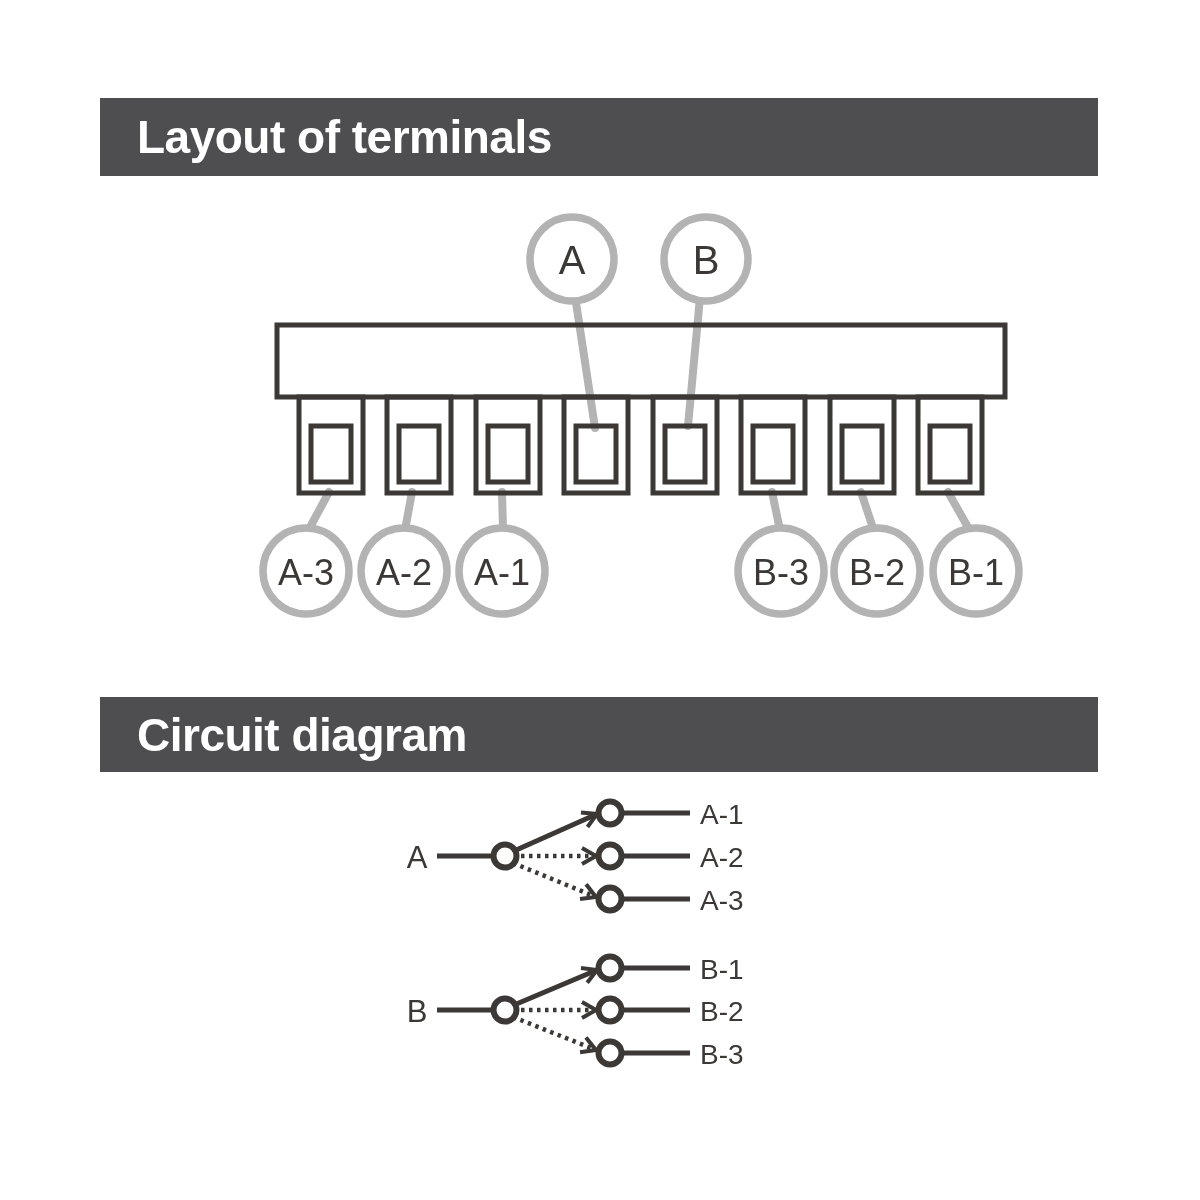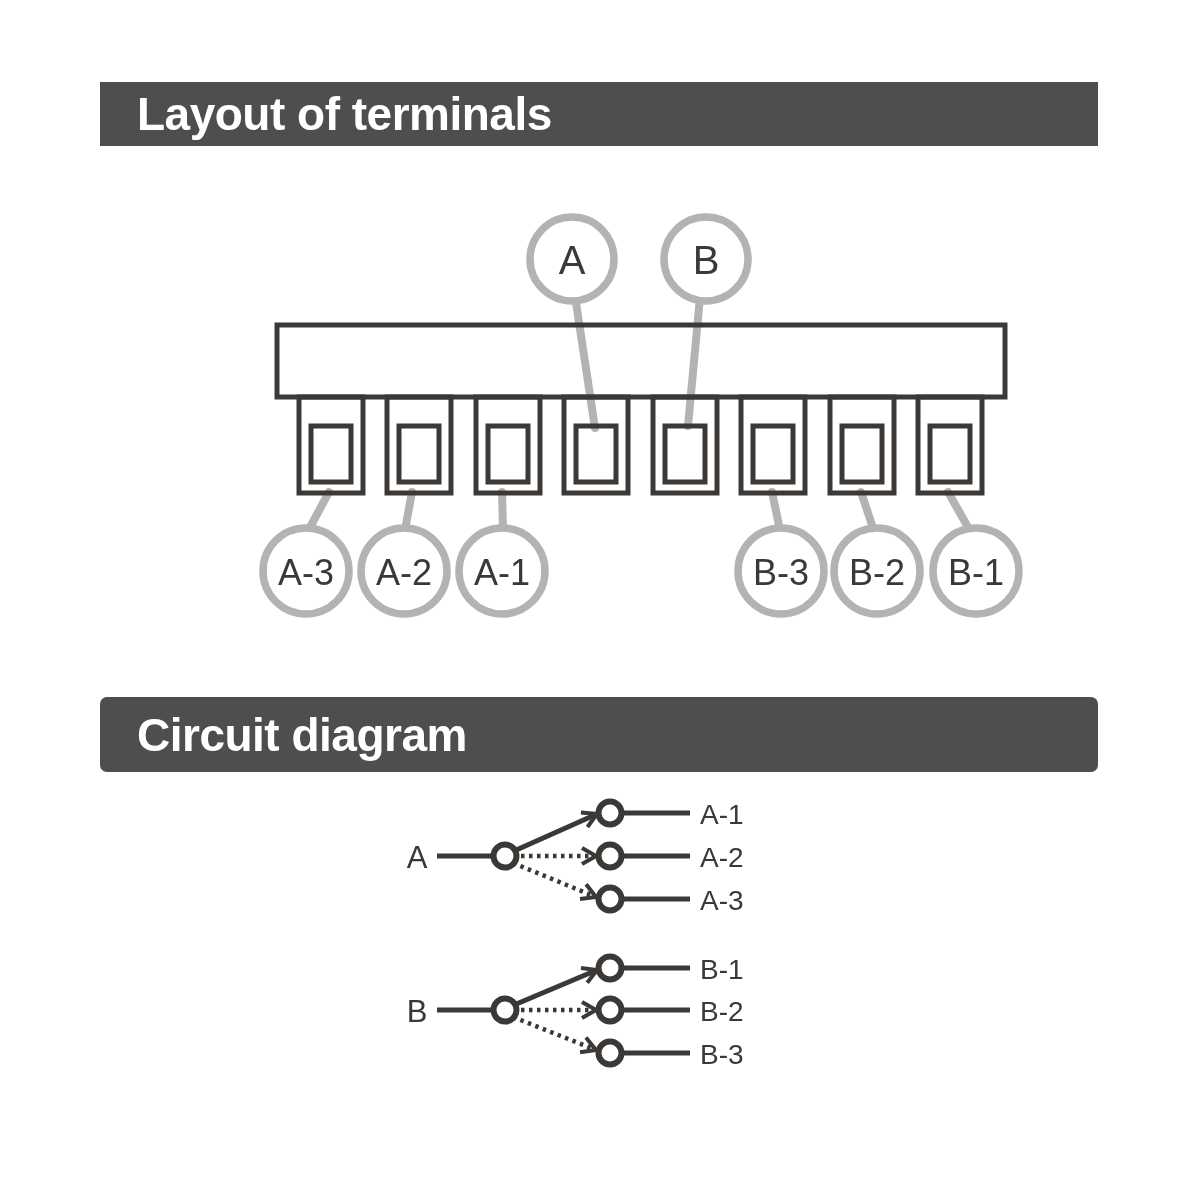--- a/index.html
+++ b/index.html
@@ -24,22 +24,22 @@
     background: #4e4e50;
     color: #ffffff;
     font-weight: bold;
     font-size: 46px;
     letter-spacing: -0.5px;
     box-sizing: border-box;
     padding-left: 37px;
     display: flex;
     align-items: center;
   }
-  #hdr-terminals { top: 82px;  height: 64px; }
-  #hdr-circuit   { top: 697px; height: 75px; border-radius: 7px; }
+  #hdr-terminals { top: 98px;  height: 78px; }
+  #hdr-circuit   { top: 697px; height: 75px; }
   svg.diagram {
     position: absolute;
     left: 0; top: 0;
     width: 1200px;
     height: 1200px;
   }
   svg .dark-line   { stroke: #3b3836; stroke-width: 5; fill: none; }
   svg .dark-rect   { stroke: #3b3836; stroke-width: 5; fill: none; }
   svg .gray-leader { stroke: #b3b3b3; stroke-width: 8; fill: none; stroke-linecap: round; }
   svg .gray-circle { stroke: #b3b3b3; stroke-width: 7.5; fill: #ffffff; }

